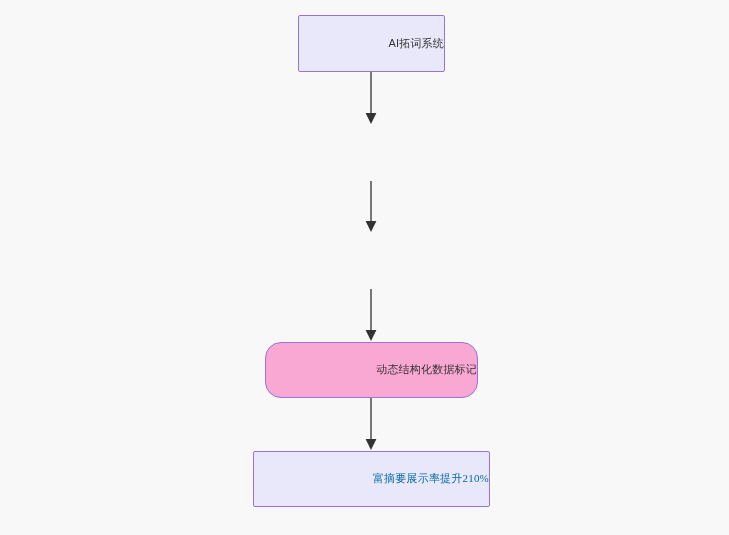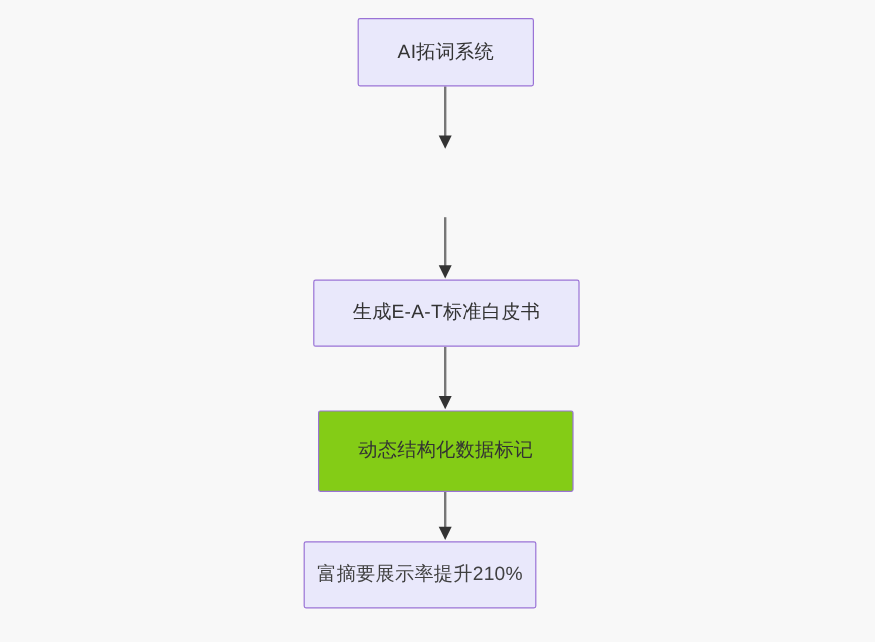--- a/index.html
+++ b/index.html
@@ -23,23 +23,23 @@
   }
 
   .node {
     position: absolute;
     box-sizing: border-box;
     background: #e9e8fb;
     border: 1.6px solid #9a73d6;
     border-radius: 2px;
     display: flex;
     align-items: center;
-    justify-content: center;
+    justify-content: flex-end;
     color: #333333;
-    font-size: 16px;
+    font-size: 11px;
     line-height: 1.2;
     letter-spacing: 0.2px;
     white-space: nowrap;
     user-select: none;
   }
 
   .node-label {
     display: block;
     text-align: center;
   }
@@ -85,25 +85,22 @@
       <line x1="10" y1="0" x2="10" y2="43" stroke="#777777" stroke-width="2"></line>
       <polygon points="10,52 4.6,41 15.4,41" fill="#333333"></polygon>
     </svg>
   </div>
 
   <div class="node" id="node-0" style="left: 298px; top: 15px; width: 147px; height: 57px; background: rgb(233, 232, 251); border-color: rgb(154, 115, 214); color: rgb(51, 51, 51);">
     <span class="node-label">AI拓词系统</span>
   </div>
 
 
-  <div class="node" id="node-2" style="left: 261px; top: 233px; width: 222px; height: 56px; background: rgb(233, 232, 251); border-color: rgb(154, 115, 214); color: rgb(51, 51, 51);">
-    <span class="node-label">生成E-A-T标准白皮书</span>
-  </div>
 
-  <div class="node" id="node-3" style="left: 265px; top: 342px; width: 213px; height: 68px; background: #84cc16; border-color: rgb(154, 115, 214); color: rgb(51, 51, 51);">
+  <div class="node" id="node-3" style="left: 265px; top: 342px; width: 213px; height: 56px; background: #f9a8d4; border-color: rgb(154, 115, 214); color: rgb(51, 51, 51); border-radius: 16px;">
     <span class="node-label">动态结构化数据标记</span>
   </div>
 
-  <div class="node" id="node-4" style="left: 253px; top: 451px; width: 194px; height: 56px; background: rgb(233, 232, 251); border-color: rgb(154, 115, 214); color: #404040;">
+  <div class="node" id="node-4" style="left: 253px; top: 451px; width: 237px; height: 56px; background: rgb(233, 232, 251); border-color: rgb(154, 115, 214); color: #0369a1; font-family: Liberation Serif, serif;">
     <span class="node-label">富摘要展示率提升210%</span>
   </div>
 
 </div>
 
 </body></html>

